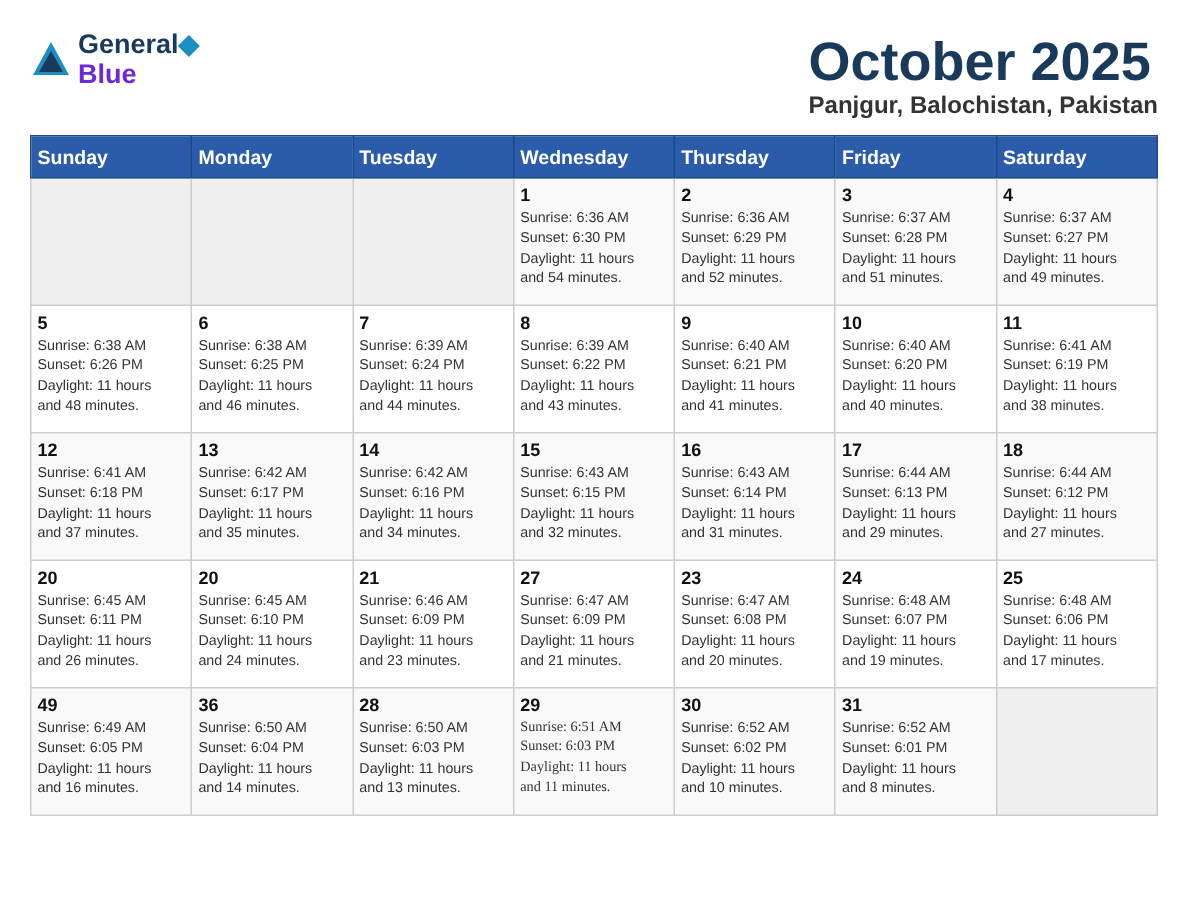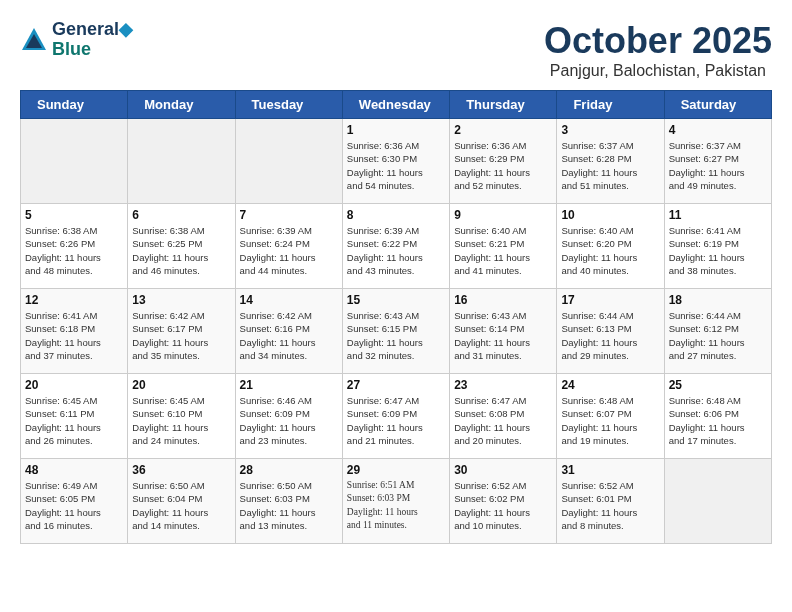--- a/index.html
+++ b/index.html
@@ -28,40 +28,41 @@
     }
     .logo-text span {
       color: #1a8fc1;
     }
     .logo-icon {
       width: 28px;
       height: 28px;
       margin-right: 4px;
     }
     .title-block {
-      text-align: center;
+      text-align: left;
     }
     .month-title {
       font-size: 36px;
       font-weight: bold;
       color: #1a3a5c;
     }
     .subtitle {
       font-size: 16px;
       color: #333;
+      font-weight: bold;
     }
     .calendar {
       width: 100%;
       border-collapse: collapse;
       font-size: 11px;
     }
     .calendar th {
       background: #2a5caa;
       color: white;
-      padding: 6px 16px;
+      padding: 6px 4px;
       text-align: left;
       font-size: 13px;
       border: 1px solid #1a4a8a;
     }
     .calendar td {
       border: 1px solid #ccc;
       vertical-align: top;
       padding: 4px;
       width: calc(100% / 7);
       height: 85px;
@@ -92,21 +93,21 @@
 <body>
 
 <div class="header">
   <div class="logo">
     <svg class="logo-icon" viewBox="0 0 28 28">
       <polygon points="14,2 26,24 2,24" fill="#1a8fc1"></polygon>
       <polygon points="14,8 22,22 6,22" fill="#1a3a5c"></polygon>
     </svg>
     <div class="logo-text">
       <div>General<span>◆</span></div>
-      <div style="color:#0f766e;">Blue</div>
+      <div style="color:#6d28d9;">Blue</div>
     </div>
   </div>
   <div class="title-block">
     <div class="month-title">October 2025</div>
     <div class="subtitle">Panjgur, Balochistan, Pakistan</div>
   </div>
 </div>
 
 <table class="calendar">
   <thead>
@@ -302,21 +303,21 @@
         <td>
           <div class="day-num">25</div>
           <div class="day-info" style="white-space: pre-wrap;">Sunrise: 6:48 AM
 Sunset: 6:06 PM
 Daylight: 11 hours
 and 17 minutes.</div>
         </td>
       </tr>
       <tr>
         <td>
-          <div class="day-num">48</div>
+          <div class="day-num">49</div>
           <div class="day-info" style="white-space: pre-wrap;">Sunrise: 6:49 AM
 Sunset: 6:05 PM
 Daylight: 11 hours
 and 16 minutes.</div>
         </td>
         <td>
           <div class="day-num">36</div>
           <div class="day-info" style="white-space: pre-wrap;">Sunrise: 6:50 AM
 Sunset: 6:04 PM
 Daylight: 11 hours

